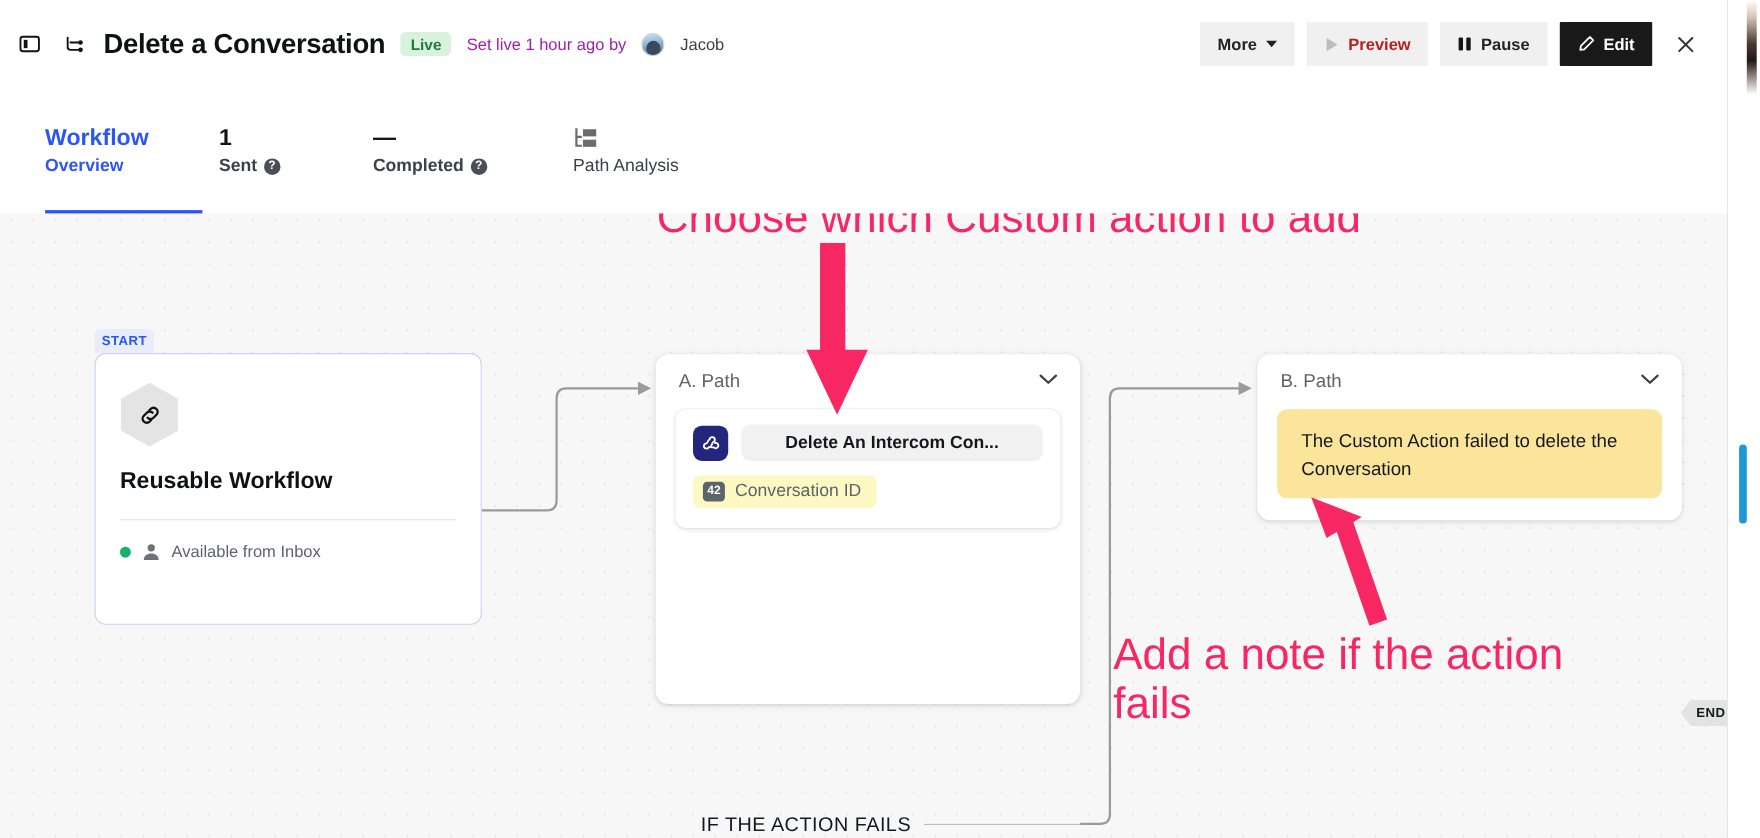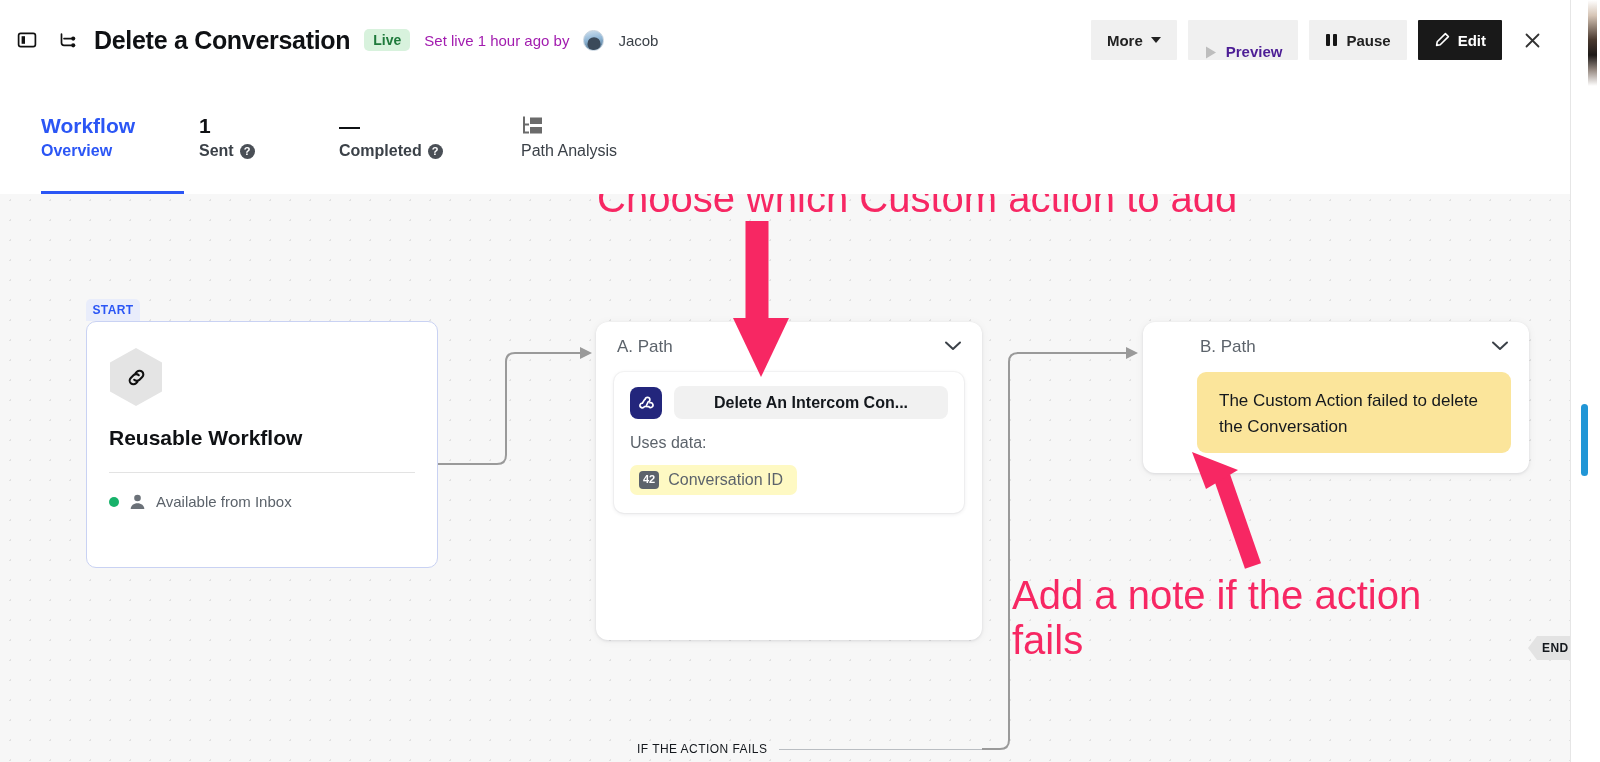--- a/index.html
+++ b/index.html
@@ -49,21 +49,21 @@
   }
   .user-name { font-size: 15px; color:#3b4148; white-space:nowrap; }
 
   .hdr-right { display:flex; align-items:center; gap: 11px; flex:none; }
   .btn {
     height: 40px; border-radius: 1px; display:flex; align-items:center; justify-content:center;
     gap: 8px; font-size: 15px; font-weight: 600; padding: 0 16px; white-space:nowrap;
     border: none; cursor: pointer;
   }
   .btn-grey { background:#f0f0f0; color:#222; }
-  .btn-grey-dim { background:#f0f0f0; color:#4c1d95;align-items:flex-end; }
+  .btn-grey-dim { background:#f0f0f0; color:#b91c1c; }
   .btn-dark { background:#191919; color:#fff; }
   .btn-plain { background:#fff; color:#333; padding: 0 10px; }
   .caret-down { width:0;height:0;border-left:5px solid transparent;border-right:5px solid transparent;border-top:6px solid #222; }
 
   
   .tabbar {
     position:absolute; top:80px; left:0; width:1570px; height: 114px;
     background:#fff; display:flex; align-items:flex-start; padding-left: 41px; gap: 15px;
     z-index: 19;
   }
@@ -140,21 +140,21 @@
   .start-divider { height:1px; background:#e3e3e3; margin-top: 22px; }
   .start-avail { margin-top: 20px; display:flex; align-items:center; gap: 10px; font-size: 15px; color:#5c636b; }
   .green-dot { width:10px; height:10px; border-radius:50%; background:#17b26a; flex:none; }
 
   
   .path-card {
     position:absolute; background:#fff; border-radius: 12px;
     box-shadow: 0 1px 3px rgba(16,24,40,.10), 0 1px 10px rgba(16,24,40,.05);
   }
   #pathA { left: 596px; top: 128px; width: 386px; height: 318px; }
-  #pathB { left: 1143px; top: 128px; width: 386px; height: 151px; padding-left: 36px; }
+  #pathB { left: 1143px; top: 128px; width: 386px; height: 151px; }
   .path-head {
     height: 50px; display:flex; align-items:center; justify-content:space-between;
     padding: 0 20px 0 21px;
   }
   .path-label { font-size: 17px; color:#5c636b; }
   .chev { color:#3b4148; }
 
   .step-box {
     margin: 0 18px; background:#fff; border-radius: 10px;
     box-shadow: 0 1px 4px rgba(16,24,40,.10), 0 0 0 1px rgba(16,24,40,.03);
@@ -179,21 +179,21 @@
   .num-badge {
     background:#5c636b; color:#fff; font-size: 11px; font-weight:700;
     border-radius:4px; padding: 2px 4px; line-height:1.1;
   }
 
   .fail-row {
     position:absolute; left: 637px; top: 543px; width: 345px; height: 24px;
     display:flex; align-items:center; gap: 12px;
   }
   .fail-label {
-    font-size: 12px; font-weight: 500; color:#14181d; letter-spacing: .45px; white-space:nowrap;
+    font-size: 18px; font-weight: 500; color:#14181d; letter-spacing: .45px; white-space:nowrap;
   }
   .fail-line { flex:1; height:1px; background:#b9bdc2; }
 
   .note-box {
     margin: 0 18px; background:#fbe59b; border-radius: 9px;
     padding: 16px 20px 18px 22px; font-size: 17px; color:#14181d; line-height: 1.5;
     height: 81px;
   }
 
   
@@ -375,21 +375,20 @@
           <div class="step-row">
             <div class="action-icon">
               <svg width="19" height="19" viewBox="0 0 24 24" fill="none">
                 <path d="M10.3 8.1a3 3 0 1 1 3.7 3.3l-2.1 4.4" stroke="#fff" stroke-width="2.1" stroke-linecap="round"></path>
                 <path d="M16.3 12.4a3 3 0 1 1-1.4 4.8l-4.9-.2" stroke="#fff" stroke-width="2.1" stroke-linecap="round"></path>
                 <path d="M9.3 17.2a3 3 0 1 1-2.4-4.5l2.6-4.3" stroke="#fff" stroke-width="2.1" stroke-linecap="round"></path>
               </svg>
             </div>
             <div class="action-pill">Delete An Intercom Con...</div>
           </div>
-          <div class="uses-data">Uses data:</div>
           <div class="data-chip">
             <span class="num-badge">42</span>
             <span>Conversation ID</span>
           </div>
         </div>
       </div>
 
       <div class="fail-row">
         <span class="fail-label">IF THE ACTION FAILS</span>
         <span class="fail-line"></span>

